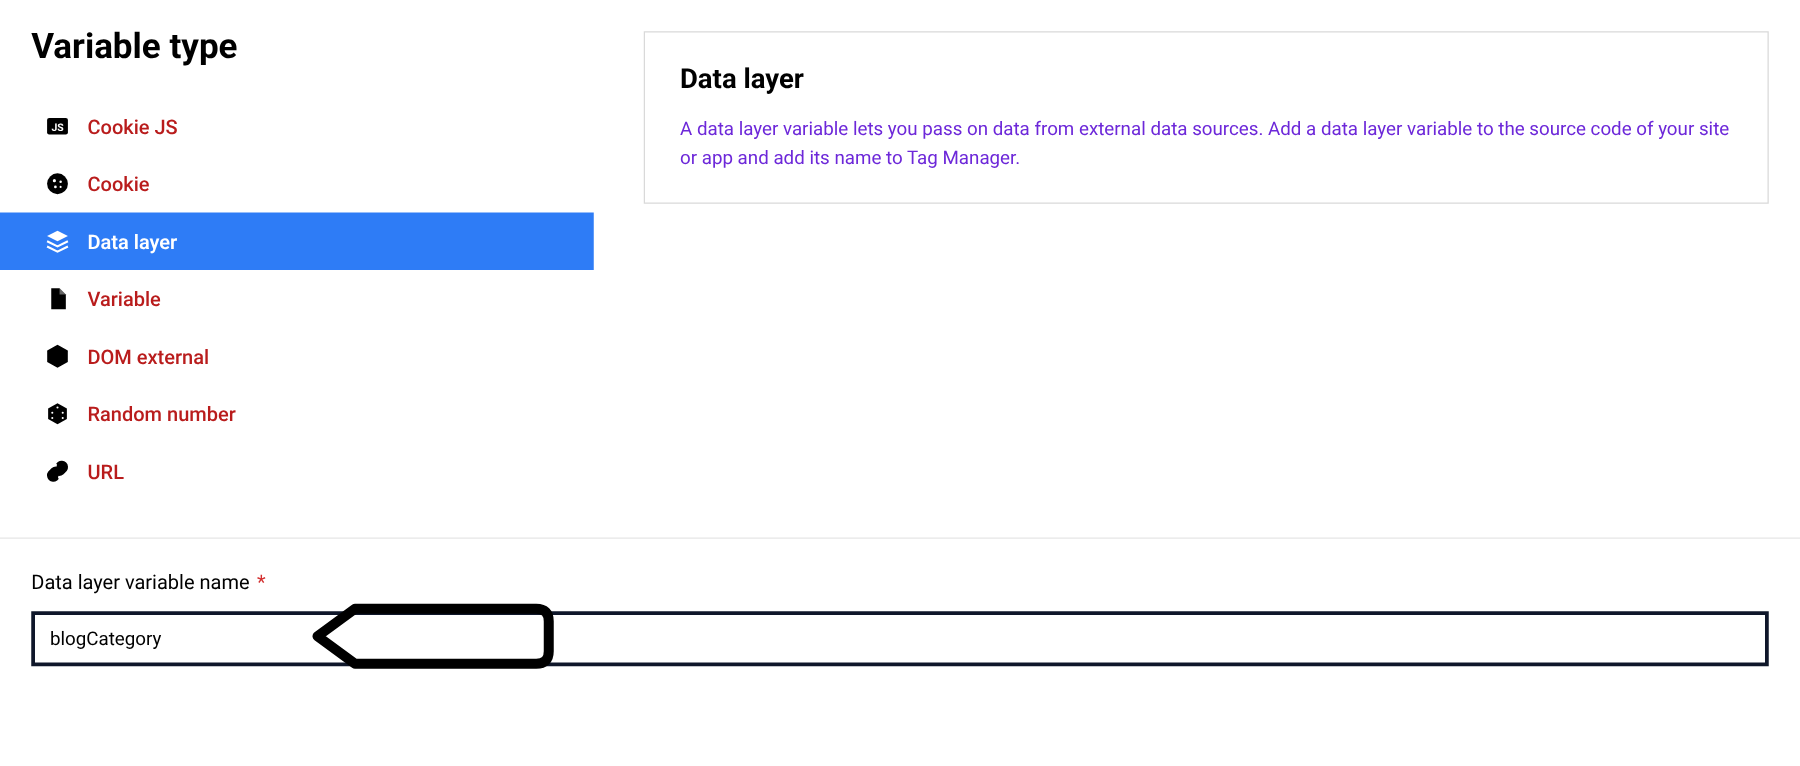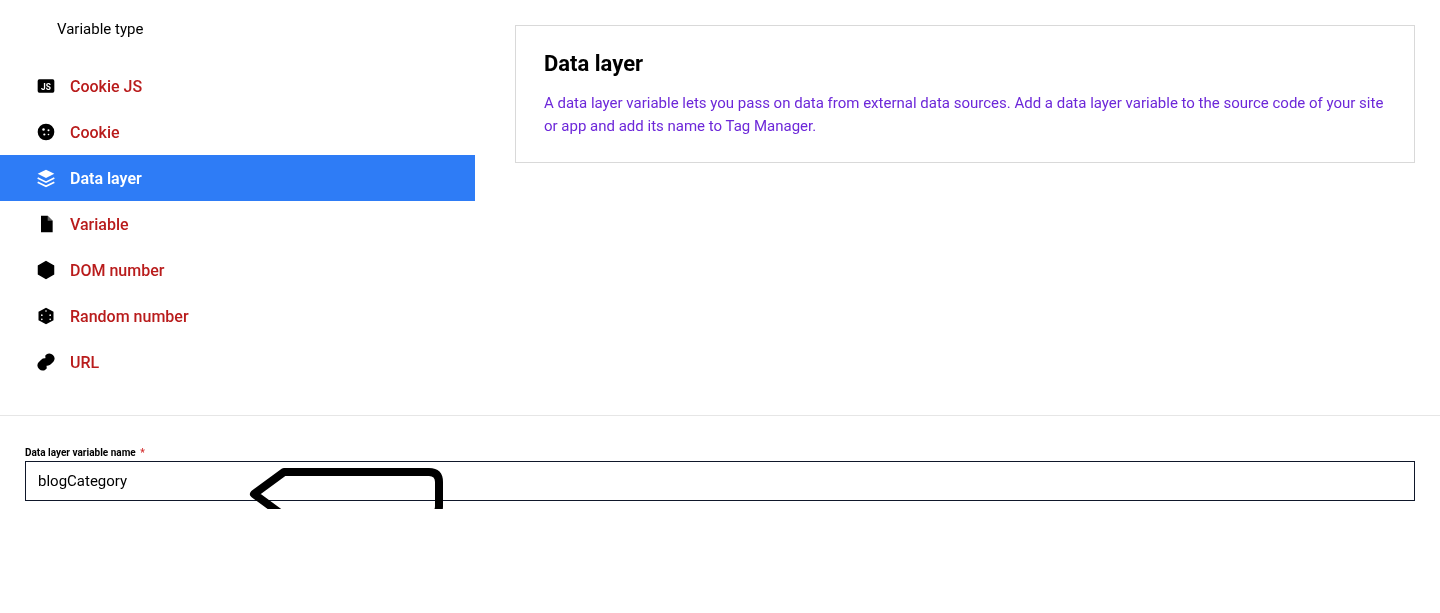--- a/index.html
+++ b/index.html
@@ -21,25 +21,24 @@
       display: flex;
       flex-direction: row;
       padding: 20px 0 30px 25px;
       gap: 40px;
     }
     .sidebar {
       width: 450px;
       flex-shrink: 0;
     }
     .sidebar-title {
-      font-size: 15px;
-      font-weight: 400;
+      font-size: 28px;
+      font-weight: 700;
       margin-bottom: 25px;
       padding-left: 0;
-      margin-left: 32px;
     }
     .var-list {
       list-style: none;
       padding-left: 0;
       margin-left: -25px;
     }
     .var-item {
       display: flex;
       align-items: center;
       gap: 14px;
@@ -91,34 +90,34 @@
     }
     .divider {
       border: none;
       border-top: 1px solid #e6e6e6;
     }
     .form-section {
       padding: 25px 25px 8px 25px;
       position: relative;
     }
     .form-label {
-      font-size: 10px;
-      font-weight: 700;
-      margin-bottom: 3px;
+      font-size: 16px;
+      font-weight: 400;
+      margin-bottom: 14px;
       display: inline-block;
     }
     .required {
       color: #d32f2f;
       margin-left: 2px;
     }
     .text-input {
       width: 100%;
       padding: 10px 12px;
       font-size: 15px;
-      border: 1px solid #0f172a;
+      border: 3px solid #0f172a;
       background: #fff;
       font-family: inherit;
     }
     .pointer-annotation {
       position: absolute;
       left: 244px;
       top: 48px;
       width: 200px;
       height: 60px;
       pointer-events: none;
@@ -184,21 +183,21 @@
         </li>
 
         <li class="var-item">
           <span class="icon">
             <svg viewBox="0 0 24 24" fill="none" stroke="#000" stroke-width="1.8">
                 <path d="M12 2 L21 7 L21 17 L12 22 L3 17 L3 7 Z"></path>
                 <path d="M3 7 L12 12 L21 7"></path>
                 <path d="M12 12 L12 22"></path>
               </svg>
           </span>
-          <span>DOM number</span>
+          <span>DOM external</span>
         </li>
 
         <li class="var-item">
           <span class="icon">
             <svg viewBox="0 0 24 24">
                 <path d="M12 2 L21 7 L21 17 L12 22 L3 17 L3 7 Z"></path>
                 <circle cx="12" cy="6" r="1" fill="#fff"></circle>
                 <circle cx="7" cy="11" r="1" fill="#fff"></circle>
                 <circle cx="7" cy="16" r="1" fill="#fff"></circle>
                 <circle cx="17" cy="11" r="1" fill="#fff"></circle>

